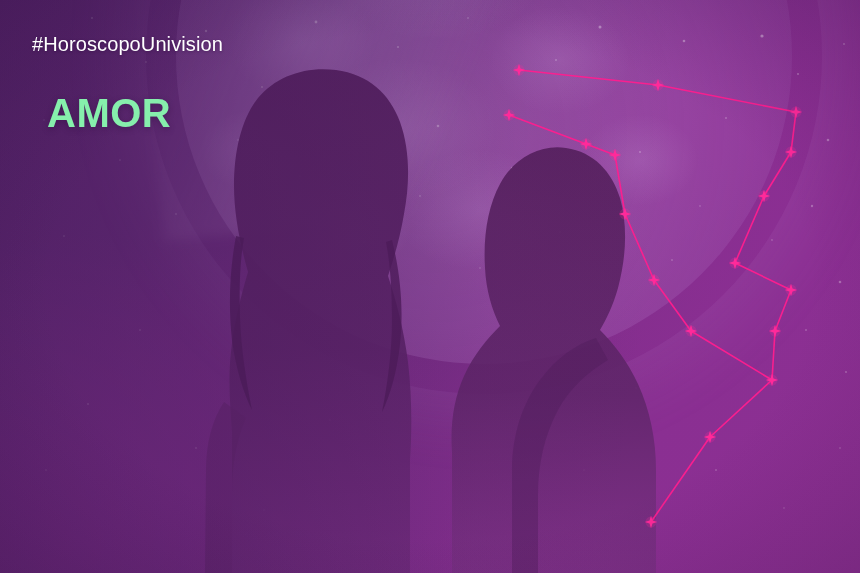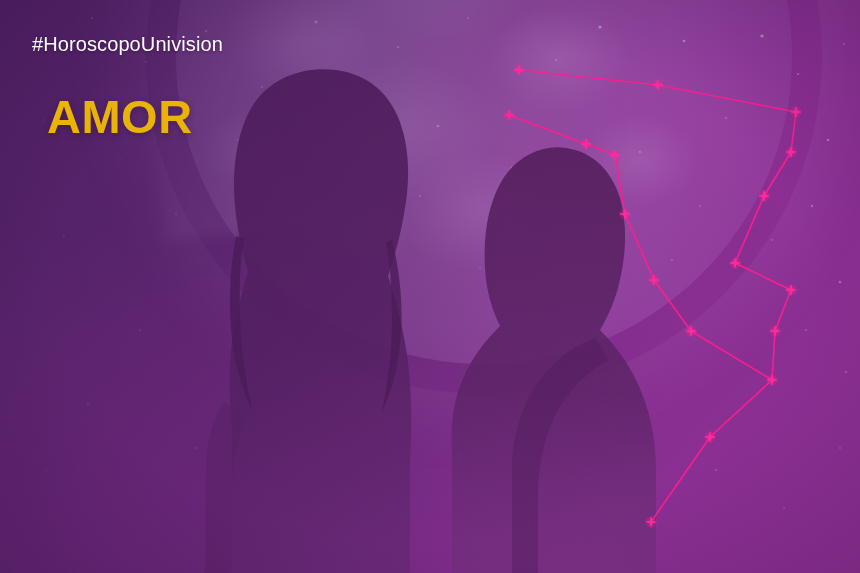--- a/index.html
+++ b/index.html
@@ -88,23 +88,23 @@
     font-size: 20px;
     font-weight: 400;
     color: #ffffff;
     letter-spacing: .1px;
     text-shadow: 0 1px 3px rgba(45,12,60,.45);
   }
   #headline {
     position: absolute;
     left: 47px;
     top: 93px;
-    font-size: 47px;
+    font-size: 40px;
     font-weight: 700;
-    color: #eab308;
+    color: #86efac;
     letter-spacing: .5px;
     line-height: 1;
     text-shadow: 0 2px 6px rgba(45,12,60,.40);
   }
   #body-copy {
     position: absolute;
     left: 46px;
     top: 198px;
     width: 770px;
     font-size: 30px;

